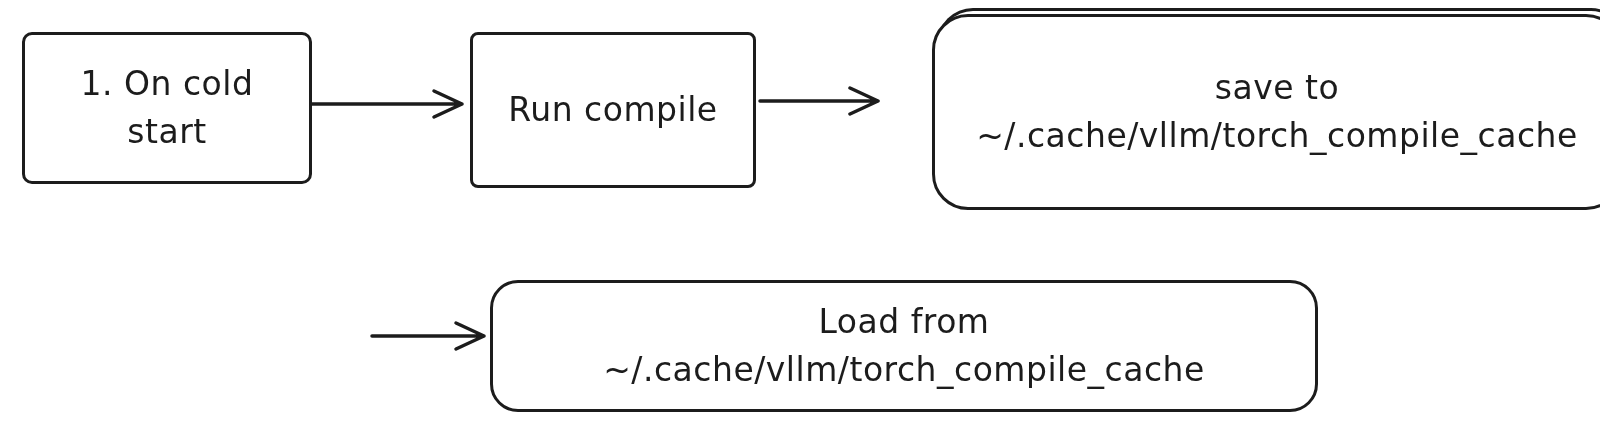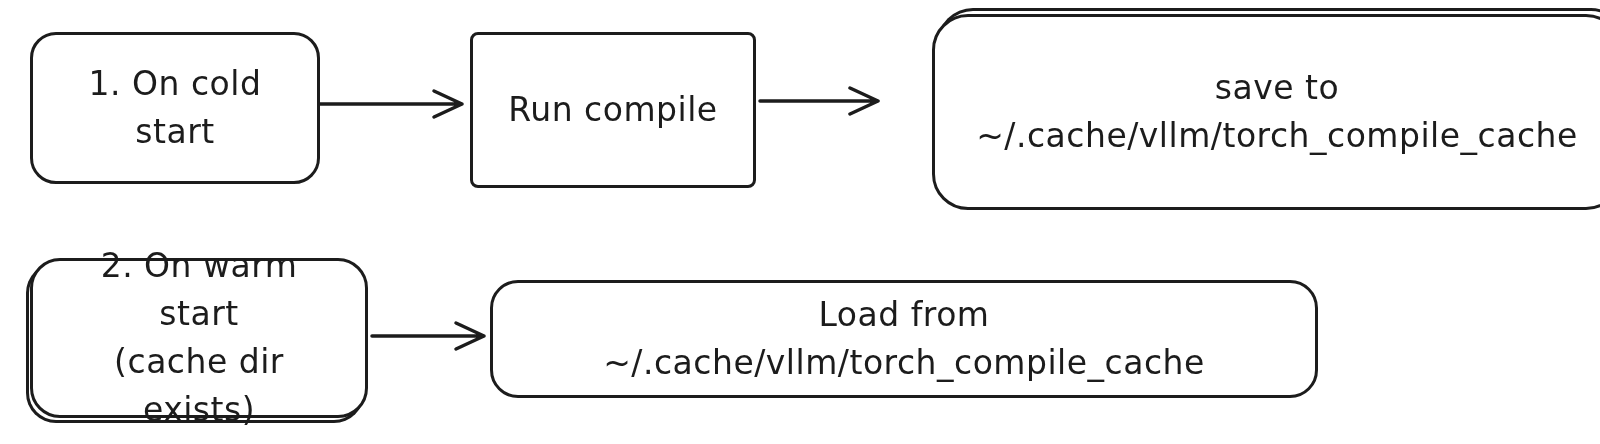--- a/index.html
+++ b/index.html
@@ -43,25 +43,25 @@
   .node--double2 {
     box-shadow: -4px 5px 0 -3px #ffffff, -4px 5px 0 0 #1c1c1c;
   }
   .label {
     white-space: pre-line;
     font-size: 33px;
     line-height: 1.45;
     letter-spacing: 0.5px;
   }
   
-  .node-cold  { left: 30px;  top: 32px;  width: 290px; height: 152px; border-radius: 26px; }
+  .node-cold  { left: 22px;  top: 32px;  width: 290px; height: 152px; border-radius: 10px; }
   .node-run   { left: 470px; top: 32px;  width: 286px; height: 156px; border-radius: 8px; }
   .node-save  { left: 886px; top: 14px;  width: 690px; height: 196px; border-radius: 36px; }
   .node-warm  { left: 30px;  top: 258px; width: 338px; height: 160px; border-radius: 30px; }
-  .node-load  { left: 490px; top: 280px; width: 828px; height: 118px; border-radius: 28px; }
+  .node-load  { left: 490px; top: 280px; width: 828px; height: 132px; border-radius: 28px; }
 </style>
 </head>
 <body>
 
 <div class="canvas">
 
   <svg class="arrows" viewBox="0 0 1600 444" xmlns="http://www.w3.org/2000/svg">
     <g stroke="#1c1c1c" stroke-width="3.5" stroke-linecap="round" fill="none">
       <path d="M312 104 L462 104 M462 104 L434 91 M462 104 L434 117"></path>
       <path d="M760 101 L878 101 M878 101 L850 88 M878 101 L850 114"></path>
@@ -76,22 +76,18 @@
 
   <div class="node node-run">
     <span class="label">Run compile</span>
   </div>
 
   <div class="node node-save node--double">
     <span class="label">save to
 ~/.cache/vllm/torch_compile_cache</span>
   </div>
 
-  <div class="node node-warm node--double2">
-    <span class="label">2. On warm start
-(cache dir exists)</span>
-  </div>
 
   <div class="node node-load">
     <span class="label">Load from ~/.cache/vllm/torch_compile_cache</span>
   </div>
 
 </div>
 
 </body></html>

